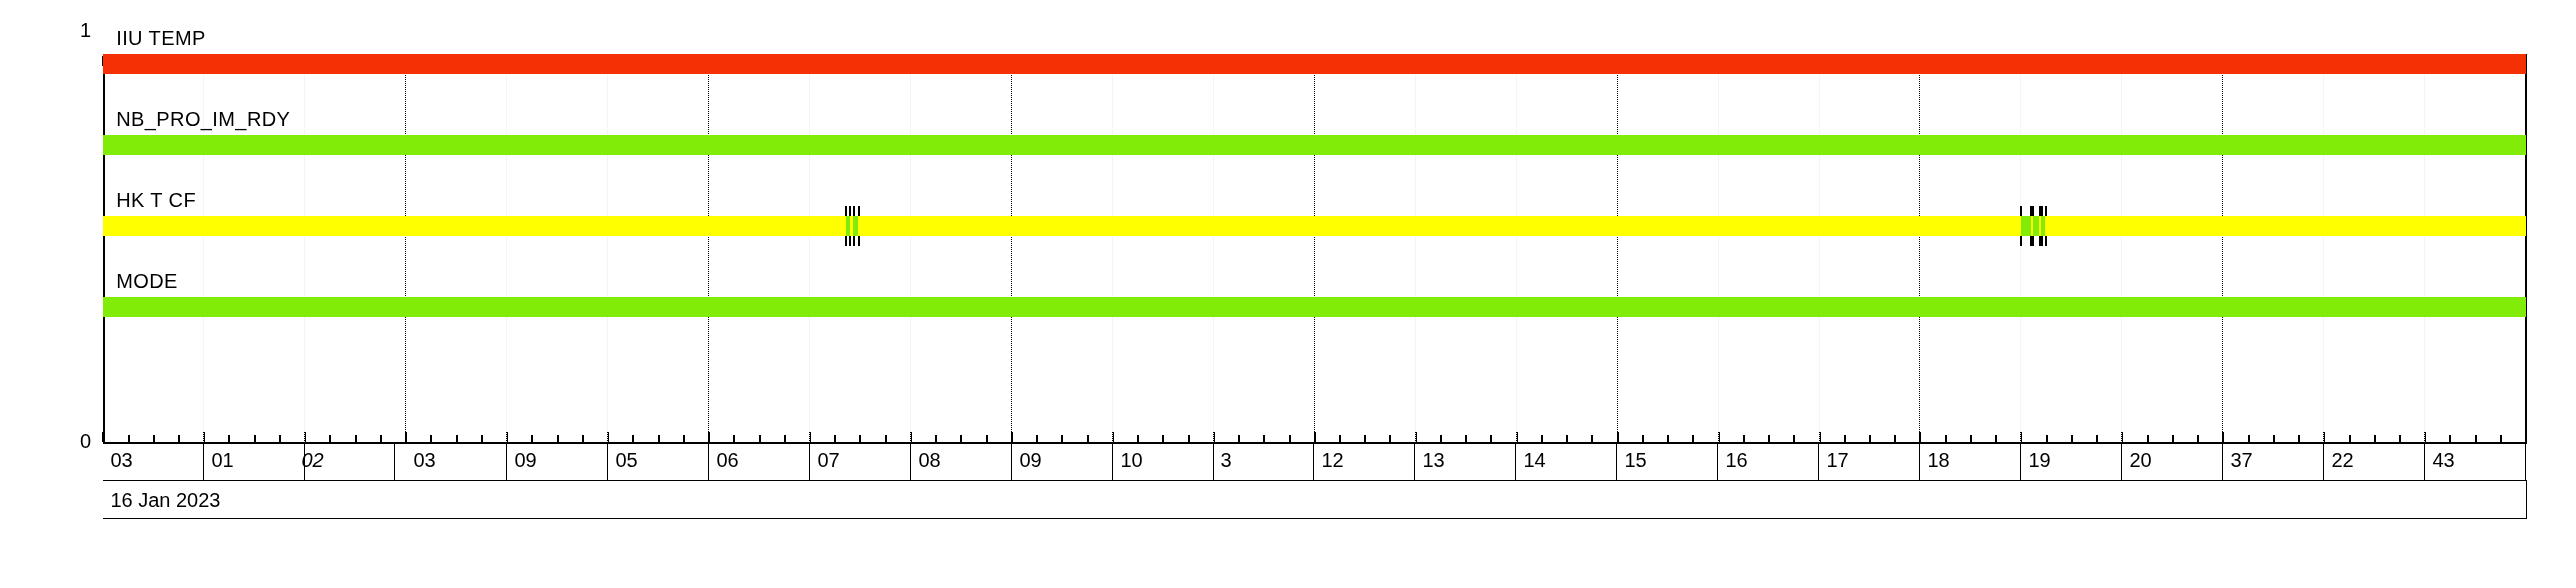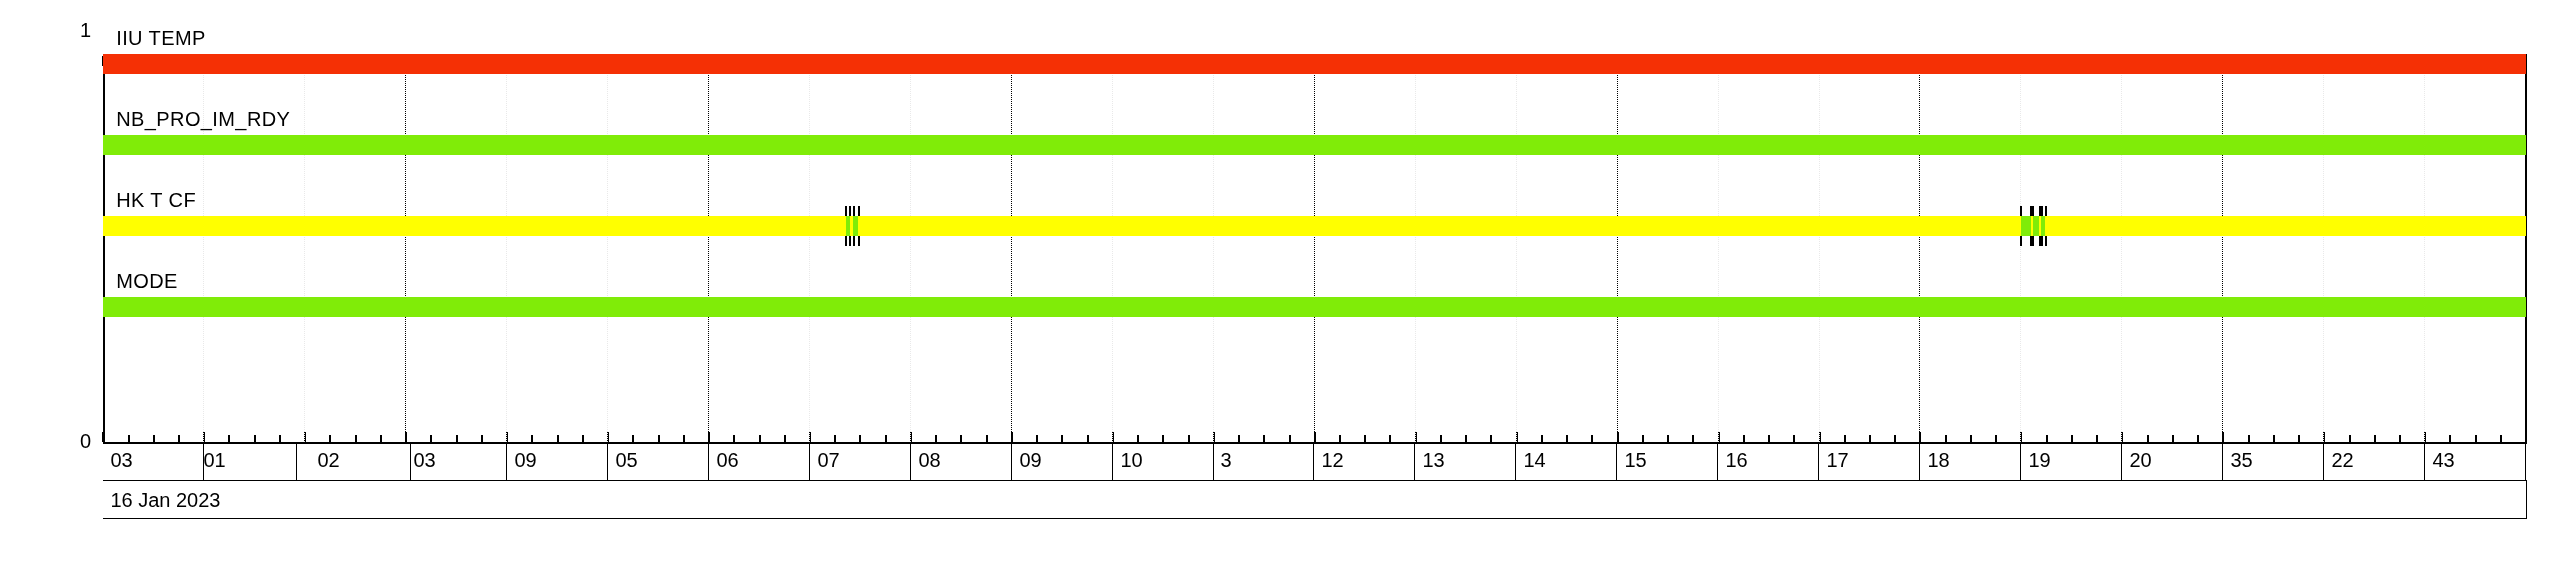--- a/index.html
+++ b/index.html
@@ -380,24 +380,24 @@
       <div class="band" style="background: rgb(128, 236, 8);">
         <div class="segment" style="left: 0px; width: 2423px; background: rgb(128, 236, 8);"></div>
       </div>
     </div>
   </div>
 
 <div id="hourstrip">
     <div class="hourcell" style="left: 0px; width: 101px;">
       <span>03</span>
     </div>
-    <div class="hourcell" style="left: 93px; width: 101px;">
+    <div class="hourcell" style="left: 101px; width: 101px;">
       <span>01</span>
     </div>
-    <div class="hourcell" style="left: 207px; width: 101px;">
+    <div class="hourcell" style="left: 191px; width: 101px; font-style: italic;">
       <span>02</span>
     </div>
     <div class="hourcell" style="left: 303px; width: 101px;">
       <span>03</span>
     </div>
     <div class="hourcell" style="left: 404px; width: 101px;">
       <span>09</span>
     </div>
     <div class="hourcell" style="left: 505px; width: 101px;">
       <span>05</span>
@@ -441,21 +441,21 @@
     <div class="hourcell" style="left: 1817px; width: 101px;">
       <span>18</span>
     </div>
     <div class="hourcell" style="left: 1918px; width: 101px;">
       <span>19</span>
     </div>
     <div class="hourcell" style="left: 2019px; width: 101px;">
       <span>20</span>
     </div>
     <div class="hourcell" style="left: 2120px; width: 101px;">
-      <span>35</span>
+      <span>37</span>
     </div>
     <div class="hourcell" style="left: 2221px; width: 101px;">
       <span>22</span>
     </div>
     <div class="hourcell" style="left: 2322px; width: 101px;">
       <span>43</span>
     </div>
   </div>
 
 <div id="datestrip">

